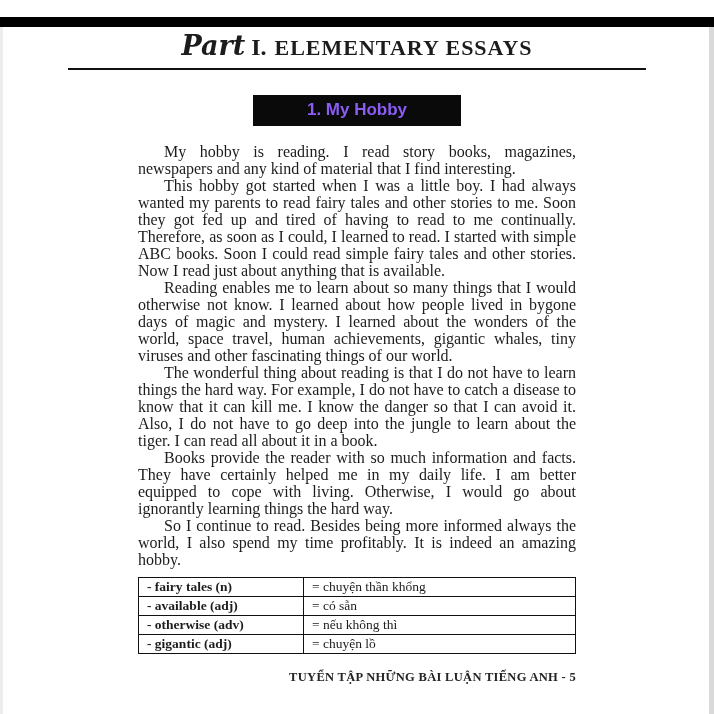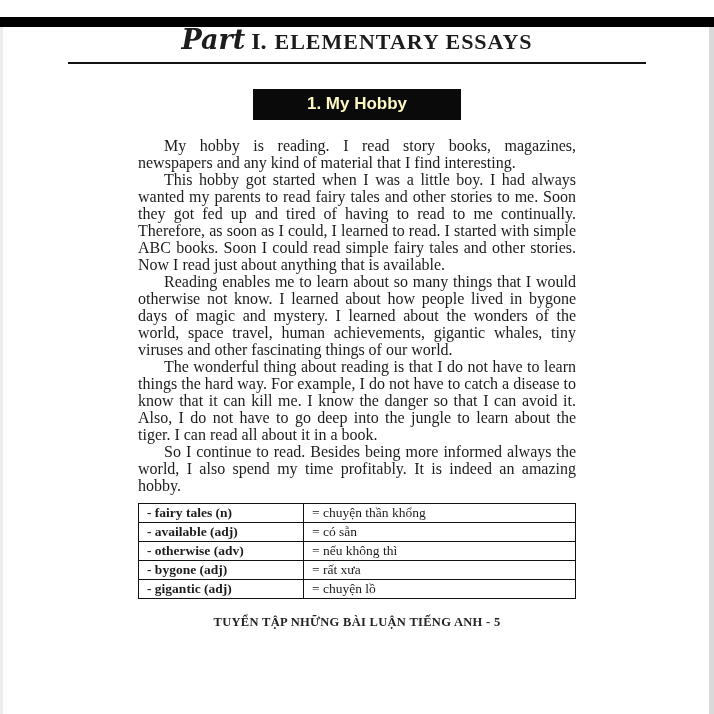--- a/index.html
+++ b/index.html
@@ -33,21 +33,21 @@
     top: 10px;
     bottom: 9px;
     z-index: 4;
   }
   .side-edge.left  { left: 0;  width: 3px; background: #ededed; }
   .side-edge.right { right: 0; width: 5px; background: #d9d9d9; }
 
   
   .part-header {
     margin: 17px 68px 0 68px;
-    border-top: 2px solid #c4b5fd;
+    border-top: 8px solid #c4b5fd;
     border-bottom: 2px solid #121212;
     text-align: center;
     padding: 5px 0 7px 0;
   }
   .part-script {
     font-family: "DejaVu Serif", serif;
     font-style: italic;
     font-weight: bold;
     font-size: 27px;
     margin-right: 6px;
@@ -64,21 +64,21 @@
   }
 
   
   .title-box-wrap {
     text-align: center;
     margin-top: 25px;
   }
   .title-box {
     display: inline-block;
     background: #0a0a0a;
-    color: #fef9c3;
+    color: #8b5cf6;
     font-family: "Liberation Sans", sans-serif;
     font-weight: bold;
     font-size: 17px;
     padding: 5px 54px 6px 54px;
   }
 
   
   .essay {
     margin: 17px 138px 0 138px;
   }
@@ -104,21 +104,21 @@
     vertical-align: middle;
   }
   table.vocab td.term {
     width: 148px;
     font-weight: bold;
   }
 
   
   .page-footer {
     margin-top: 16px;
-    text-align: center;
+    text-align: right;
     font-weight: bold;
     font-size: 12.5px;
     letter-spacing: 0.3px;
     color: #242424;
   }
 </style>
 </head>
 <body>
 
 <div class="scan">
@@ -134,41 +134,38 @@
 
   <div class="title-box-wrap">
     <div class="title-box">1. My Hobby</div>
   </div>
 
   <main class="essay">
     <p>My hobby is reading. I read story books, magazines, newspapers and any kind of material that I find interesting.</p>
     <p>This hobby got started when I was a little boy. I had always wanted my parents to read fairy tales and other stories to me. Soon they got fed up and tired of having to read to me continually. Therefore, as soon as I could, I learned to read. I started with simple ABC books. Soon I could read simple fairy tales and other stories. Now I read just about anything that is available.</p>
     <p>Reading enables me to learn about so many things that I would otherwise not know. I learned about how people lived in bygone days of magic and mystery. I learned about the wonders of the world, space travel, human achievements, gigantic whales, tiny viruses and other fascinating things of our world.</p>
     <p>The wonderful thing about reading is that I do not have to learn things the hard way. For example, I do not have to catch a disease to know that it can kill me. I know the danger so that I can avoid it. Also, I do not have to go deep into the jungle to learn about the tiger. I can read all about it in a book.</p>
+    <p>Books provide the reader with so much information and facts. They have certainly helped me in my daily life. I am better equipped to cope with living. Otherwise, I would go about ignorantly learning things the hard way.</p>
     <p>So I continue to read. Besides being more informed always the world, I also spend my time profitably. It is indeed an amazing hobby.</p>
 
     <table class="vocab">
       <tbody>
         <tr>
           <td class="term">- fairy tales (n)</td>
           <td class="def">= chuyện thần khổng</td>
         </tr>
         <tr>
           <td class="term">- available (adj)</td>
           <td class="def">= có sẵn</td>
         </tr>
         <tr>
           <td class="term">- otherwise (adv)</td>
           <td class="def">= nếu không thì</td>
         </tr>
         <tr>
-          <td class="term">- bygone (adj)</td>
-          <td class="def">= rất xưa</td>
-        </tr>
-        <tr>
           <td class="term">- gigantic (adj)</td>
           <td class="def">= chuyện lồ</td>
         </tr>
       </tbody>
     </table>
 
     <div class="page-footer">TUYỂN TẬP NHỮNG BÀI LUẬN TIẾNG ANH - 5</div>
   </main>
 
 </div>

